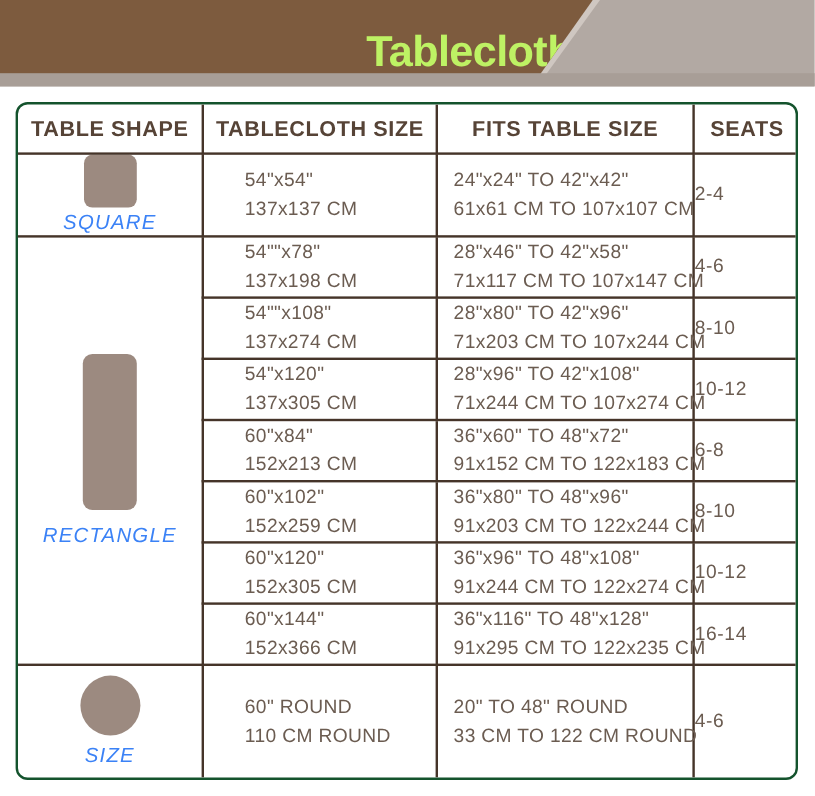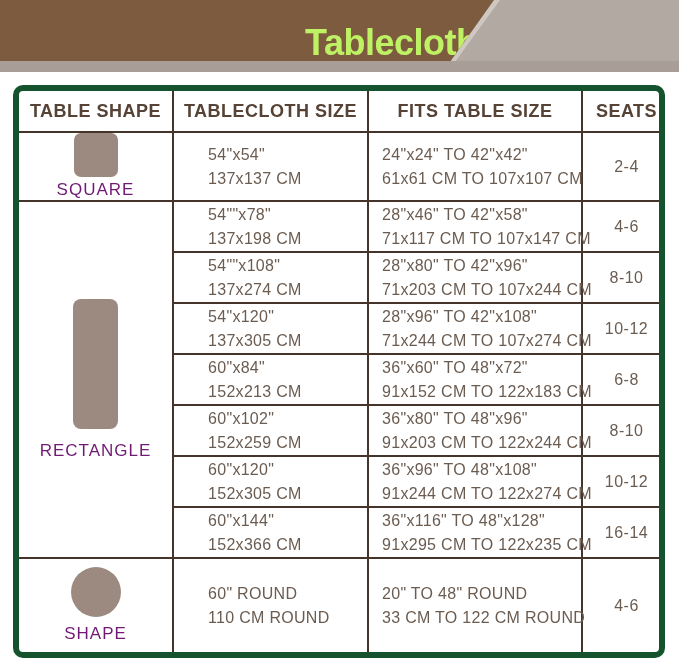--- a/index.html
+++ b/index.html
@@ -24,21 +24,21 @@
     clip-path: polygon(0 0, 494px 0, 450px 62px, 0 62px);
   }
   .banner h1 {
     margin: 13px; padding: 9px 0 0 37px;
     font-size: 36px; font-weight: bold; color: #bef264;
     letter-spacing: -0.5px; white-space: nowrap; text-align: right;
   }
   
   .table-wrap {
     margin: 13px 14px 0 13px;
-    border: 6px solid #14532d;
+    border: 2px solid #14532d;
     border-radius: 10px;
     overflow: hidden;
     background: #ffffff;
   }
   table { width: 100%; border-collapse: collapse; table-layout: fixed; }
   th, td { border: 2px solid #453429; padding: 0; }
   thead th { border-top: none; }
   th:first-child, td.shape-cell { border-left: none; }
   th:last-child, td.seats-cell { border-right: none; }
   tr.row-round td { border-bottom: none; }
@@ -46,29 +46,29 @@
   tr.row-square { height: 68px; }
   tr.row-rect { height: 51px; }
   tr.row-round { height: 94px; }
   th {
     font-size: 18px; font-weight: bold; color: #564336;
     letter-spacing: 0.5px; text-align: center;
   }
   td { color: #6b5c51; font-size: 16px; vertical-align: middle; }
   .size-cell { padding-left: 34px; }
   .fits-cell { padding-left: 13px; }
-  .seats-cell { text-align: center; letter-spacing: 0.5px; }
+  .seats-cell { text-align: left; letter-spacing: 0.5px; }
   .cell-line { line-height: 24px; letter-spacing: 0.3px; white-space: nowrap; }
   
   .shape-cell { text-align: center; vertical-align: middle; }
   .shape { background: #9c8a80; margin: 0 auto; }
   .shape-square { width: 44px; height: 44px; border-radius: 7px; margin-bottom: 3px; }
   .shape-rect { width: 45px; height: 130px; border-radius: 8px; margin-bottom: 12px; }
   .shape-circle { width: 50px; height: 50px; border-radius: 50%; margin-bottom: 7px; }
-  .shape-label { font-size: 17px; color: #701a75; letter-spacing: 1px; font-weight: normal; }
+  .shape-label { font-size: 17px; color: #3b82f6; letter-spacing: 1px; font-weight: normal; font-style: italic; }
 </style>
 </head>
 <body>
 
 <div class="top-band">
   <div class="banner-edge"></div>
   <div class="banner">
     <h1>Tablecloth Size Guide</h1>
   </div>
   <div class="band-shadow"></div>
@@ -191,21 +191,21 @@
         <td class="fits-cell">
           <div class="cell-line">36"x116" TO 48"x128"</div>
           <div class="cell-line">91x295 CM TO 122x235 CM</div>
         </td>
         <td class="seats-cell">16-14</td>
       </tr>
 
       <tr class="row-round">
         <td class="shape-cell">
           <div class="shape shape-circle"></div>
-          <div class="shape-label">SHAPE</div>
+          <div class="shape-label">SIZE</div>
         </td>
         <td class="size-cell">
           <div class="cell-line">60" ROUND</div>
           <div class="cell-line">110 CM ROUND</div>
         </td>
         <td class="fits-cell">
           <div class="cell-line">20" TO 48" ROUND</div>
           <div class="cell-line">33 CM TO 122 CM ROUND</div>
         </td>
         <td class="seats-cell">4-6</td>

